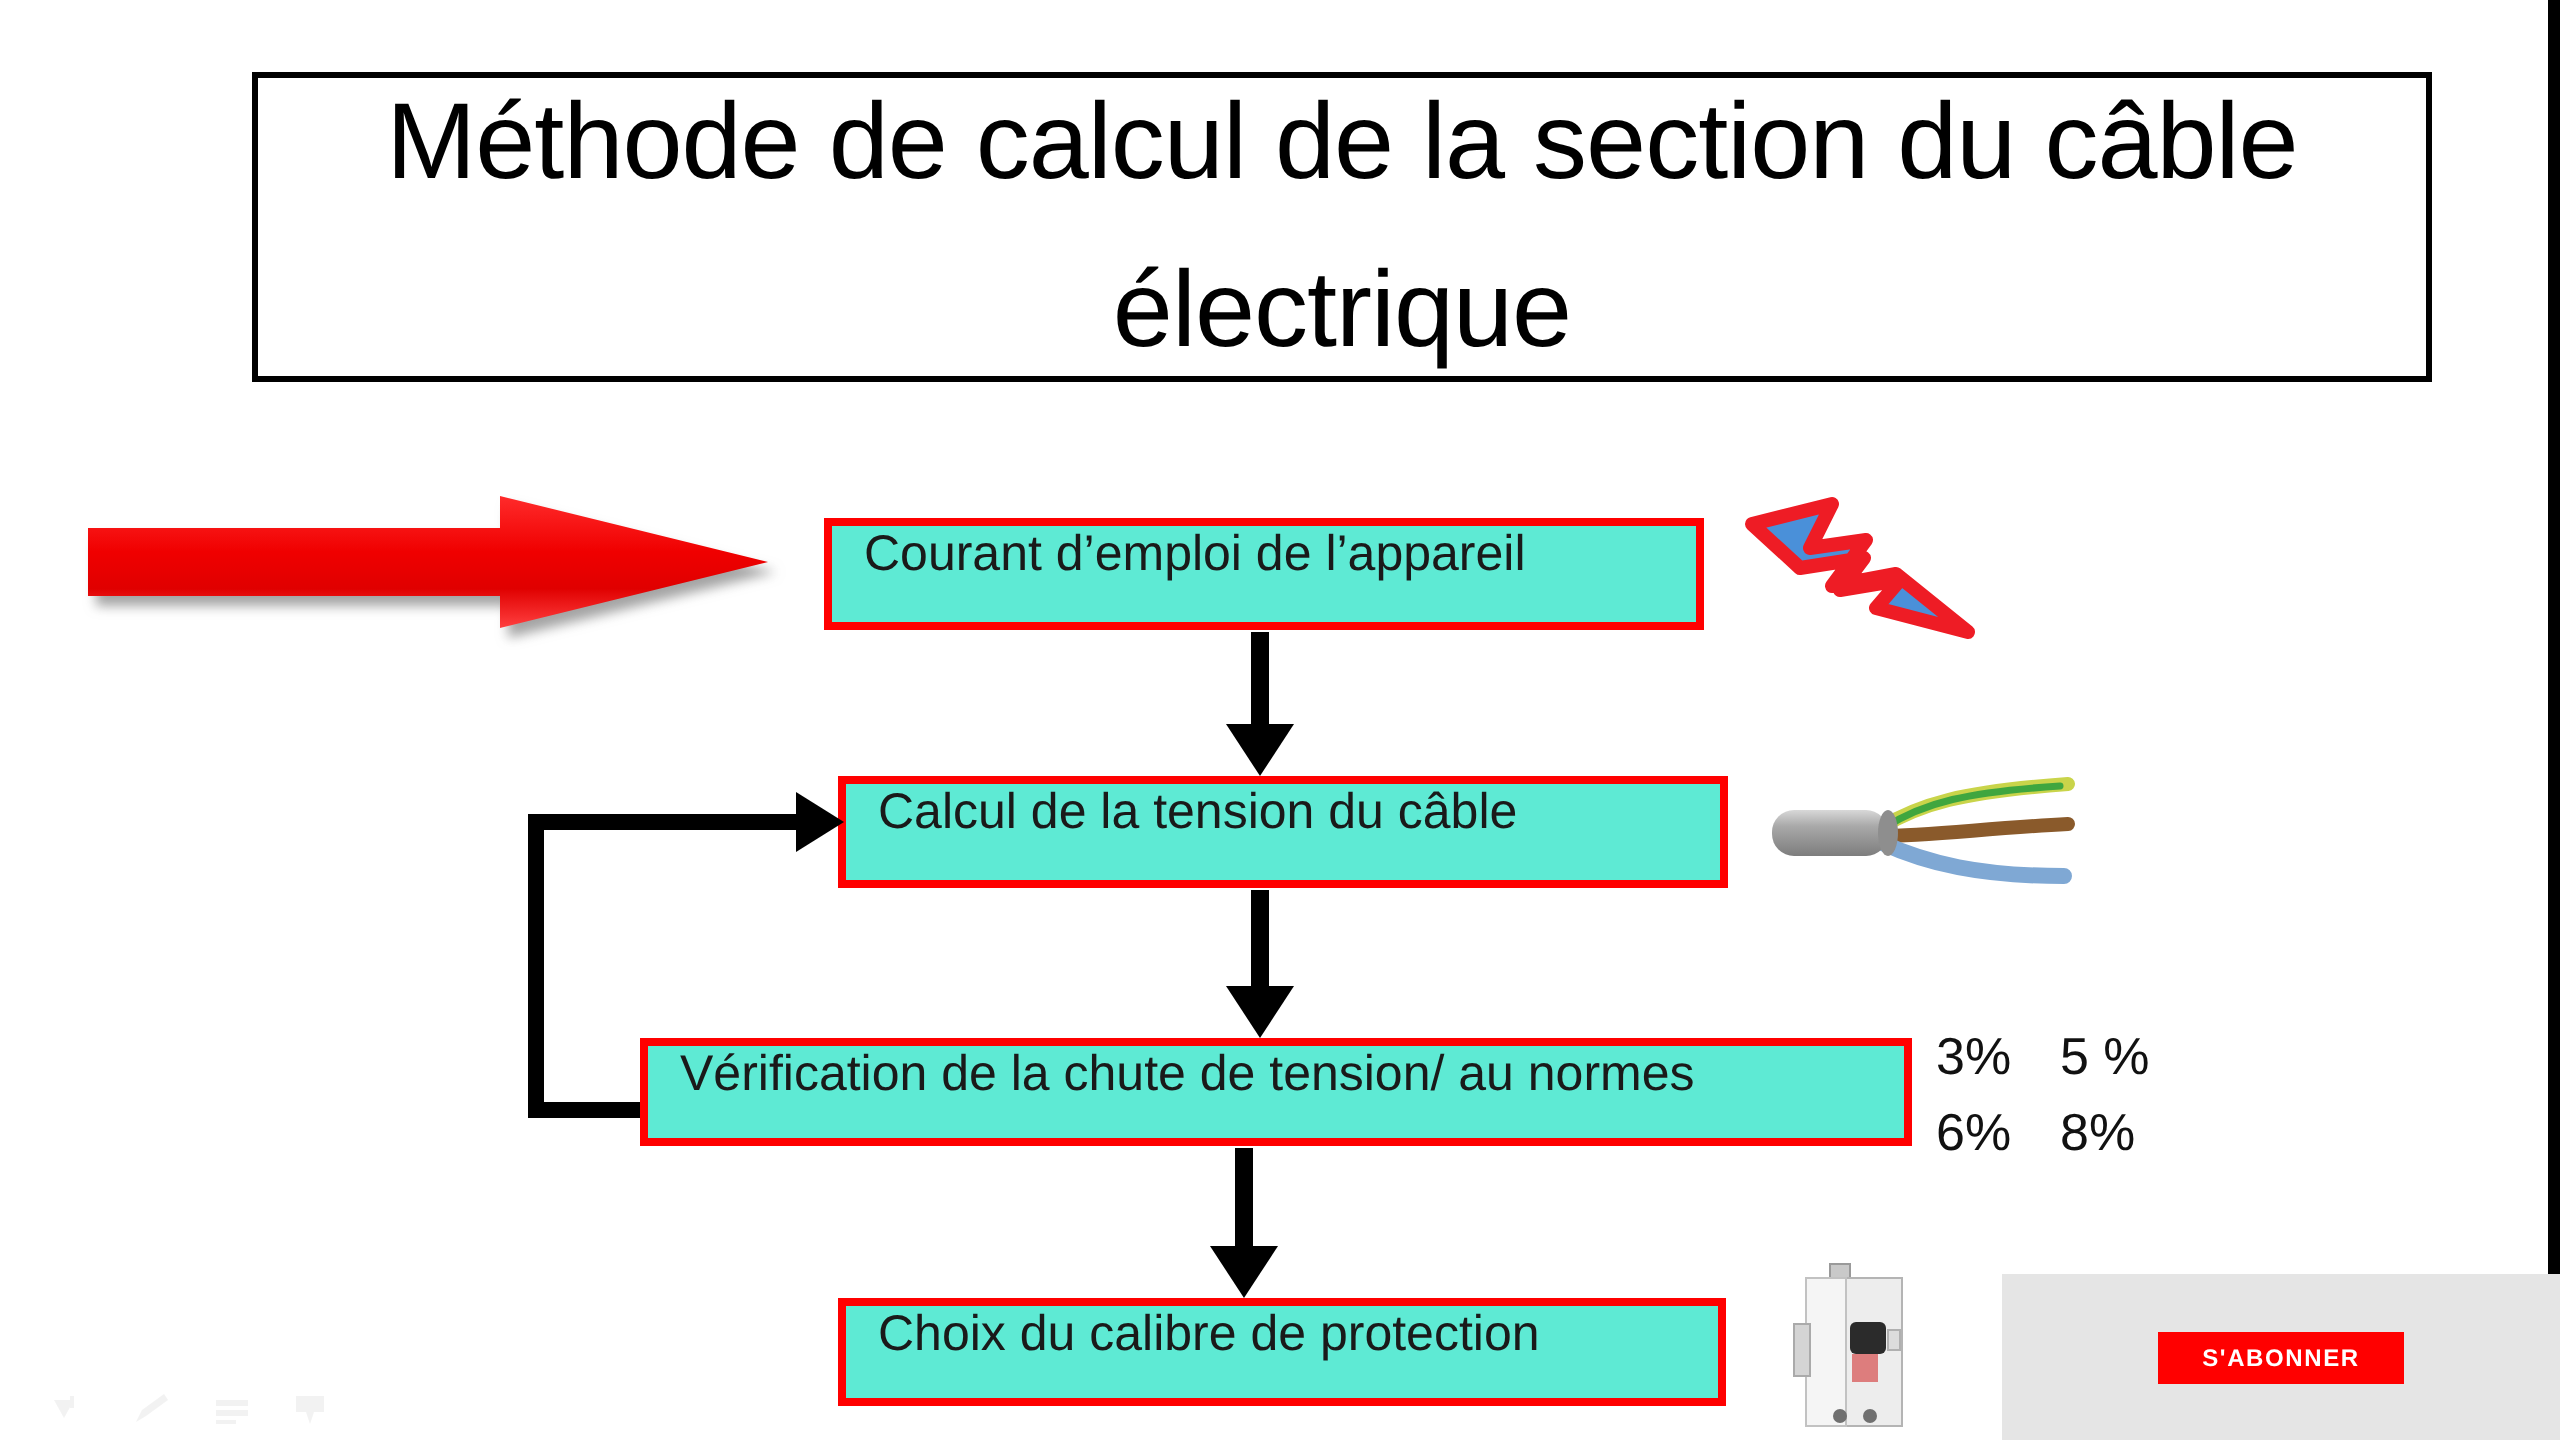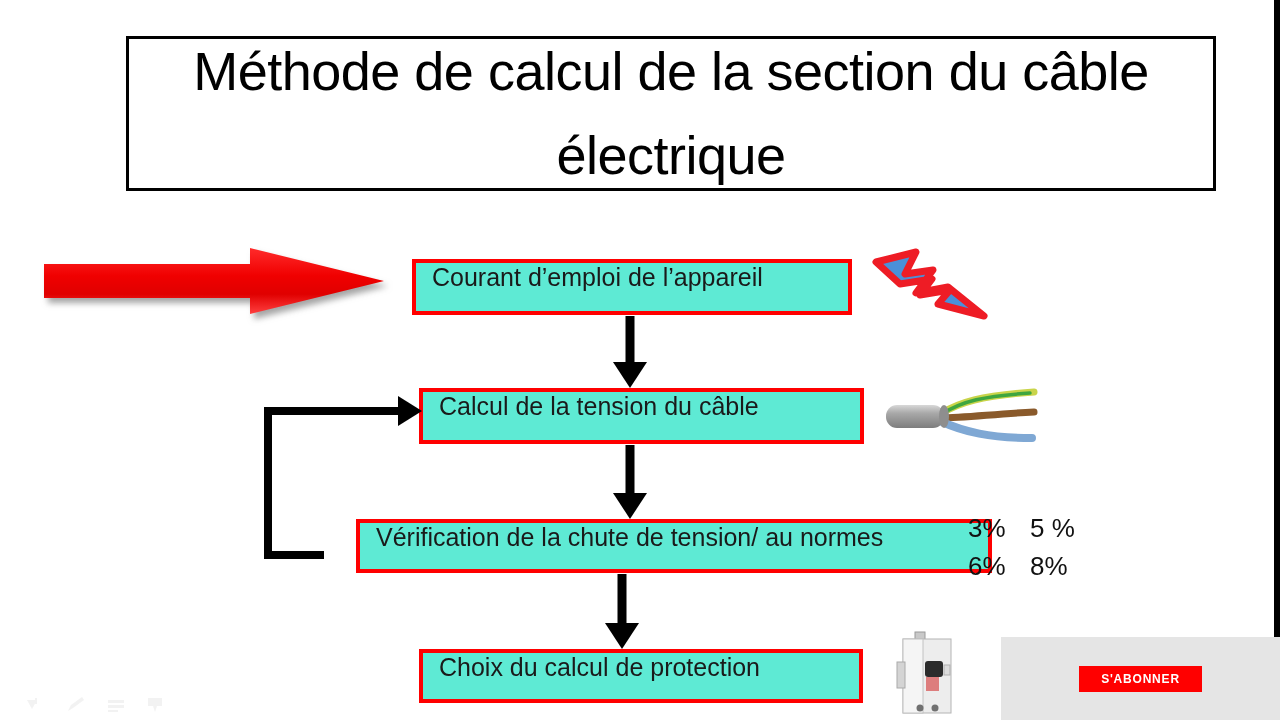--- a/index.html
+++ b/index.html
@@ -47,21 +47,21 @@
     padding-left: 16px;
   }
   .flow-box .label {
     font-size: 25px;
     color: #1a1a1a;
     white-space: nowrap;
     font-weight: 400;
   }
   #box-1 { left: 412px; top: 259px; width: 440px; height: 56px; }
   #box-2 { left: 419px; top: 388px; width: 445px; height: 56px; }
-  #box-3 { left: 320px; top: 519px; width: 636px; height: 54px; margin-left: 36px; }
+  #box-3 { left: 320px; top: 519px; width: 636px; height: 54px; }
   #box-4 { left: 419px; top: 649px; width: 444px; height: 54px; }
   #box-3 .label, #box-4 .label { font-size: 25px; }
 
   
   .v-arrow { position: absolute; }
   .v-arrow .shaft {
     position: absolute;
     left: 50%;
     transform: translateX(-50%);
     width: 9px;
@@ -273,21 +273,21 @@
       <span class="pcell">8%</span>
     </div>
   </div>
 
   <div class="v-arrow" id="arrow-3-4">
     <div class="shaft"></div>
     <div class="head"></div>
   </div>
 
   <div class="flow-box" id="box-4">
-    <span class="label">Choix du calcul de protection</span>
+    <span class="label">Choix du calibre de protection</span>
   </div>
 
   <div id="breaker-icon">
     <svg viewBox="0 0 68 92" width="68" height="92">
       <rect x="22" y="4" width="10" height="8" fill="#c9c9c9" stroke="#9a9a9a"></rect>
       <rect x="10" y="11" width="48" height="74" fill="#ededed" stroke="#b4b4b4"></rect>
       <rect x="10" y="11" width="20" height="74" fill="#f5f5f5" stroke="#c2c2c2"></rect>
       <rect x="4" y="34" width="8" height="26" fill="#d4d4d4" stroke="#aaaaaa"></rect>
       <rect x="32" y="33" width="18" height="16" rx="3" fill="#2b2b2b"></rect>
       <rect x="33" y="49" width="13" height="14" fill="#d02020" opacity="0.55"></rect>

